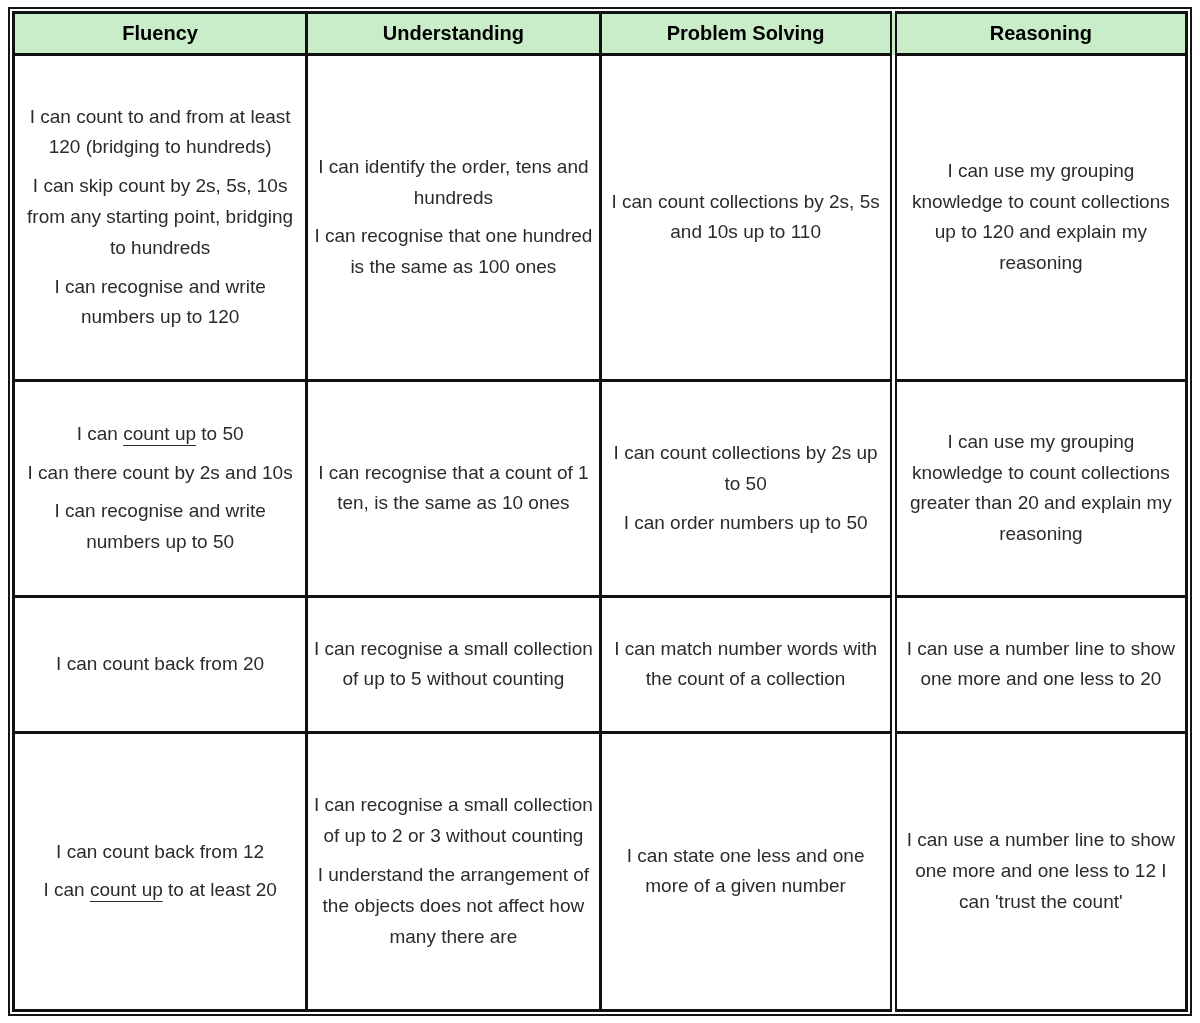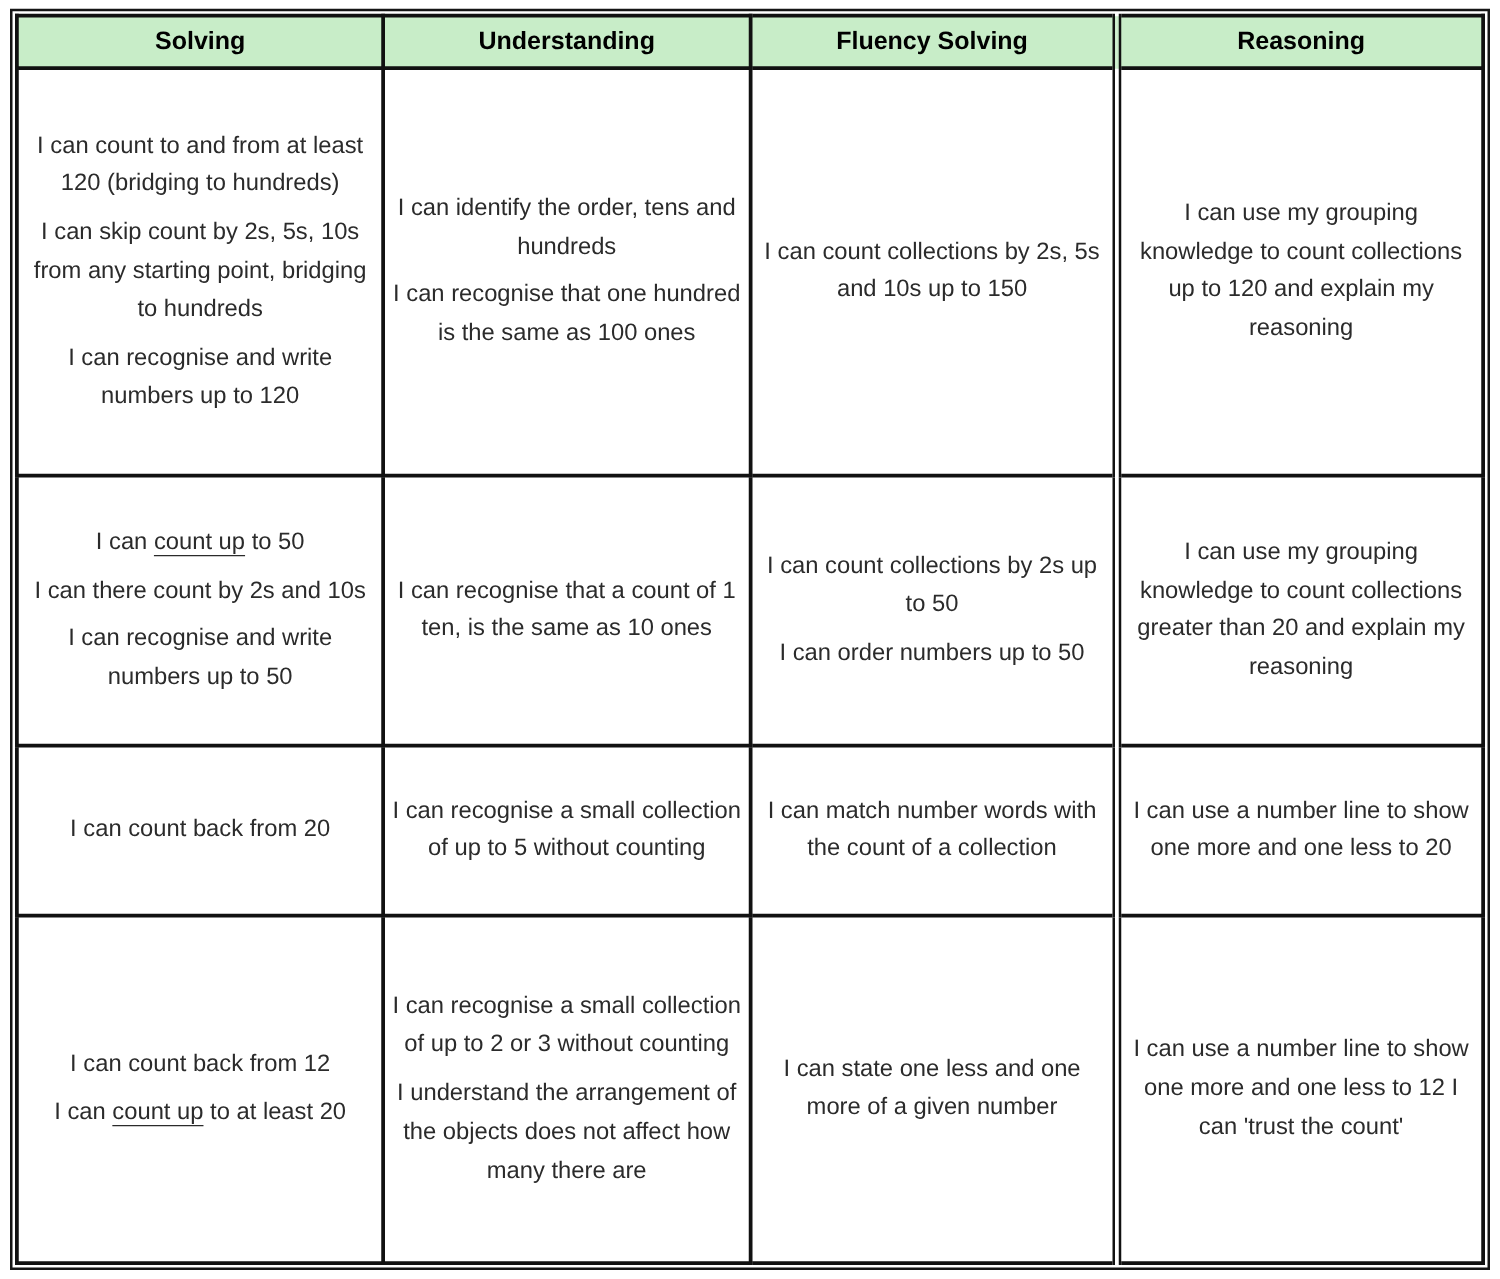--- a/index.html
+++ b/index.html
@@ -70,39 +70,39 @@
   }
 </style>
 </head>
 <body>
 
 <div class="sheet">
   <div class="table-wrap">
     <table class="goals">
       <thead>
         <tr>
-          <th>Solving</th>
+          <th>Fluency</th>
           <th>Understanding</th>
-          <th>Fluency Solving</th>
+          <th>Problem Solving</th>
           <th>Reasoning</th>
         </tr>
       </thead>
       <tbody>
           <tr>
             <td>
               <p>I can count to and from at least 120 (bridging to hundreds)</p>
               <p>I can skip count by 2s, 5s, 10s from any starting point, bridging to hundreds</p>
               <p>I can recognise and write numbers up to 120</p>
             </td>
             <td>
               <p>I can identify the order, tens and hundreds</p>
               <p>I can recognise that one hundred is the same as 100 ones</p>
             </td>
             <td>
-              <p>I can count collections by 2s, 5s and 10s up to 150</p>
+              <p>I can count collections by 2s, 5s and 10s up to 110</p>
             </td>
             <td>
               <p>I can use my grouping knowledge to count collections up to 120 and explain my reasoning</p>
             </td>
           </tr>
           <tr>
             <td>
               <p>I can <span class="grammar-underline">count up</span> to 50</p>
               <p>I can there count by 2s and 10s</p>
               <p>I can recognise and write numbers up to 50</p>

